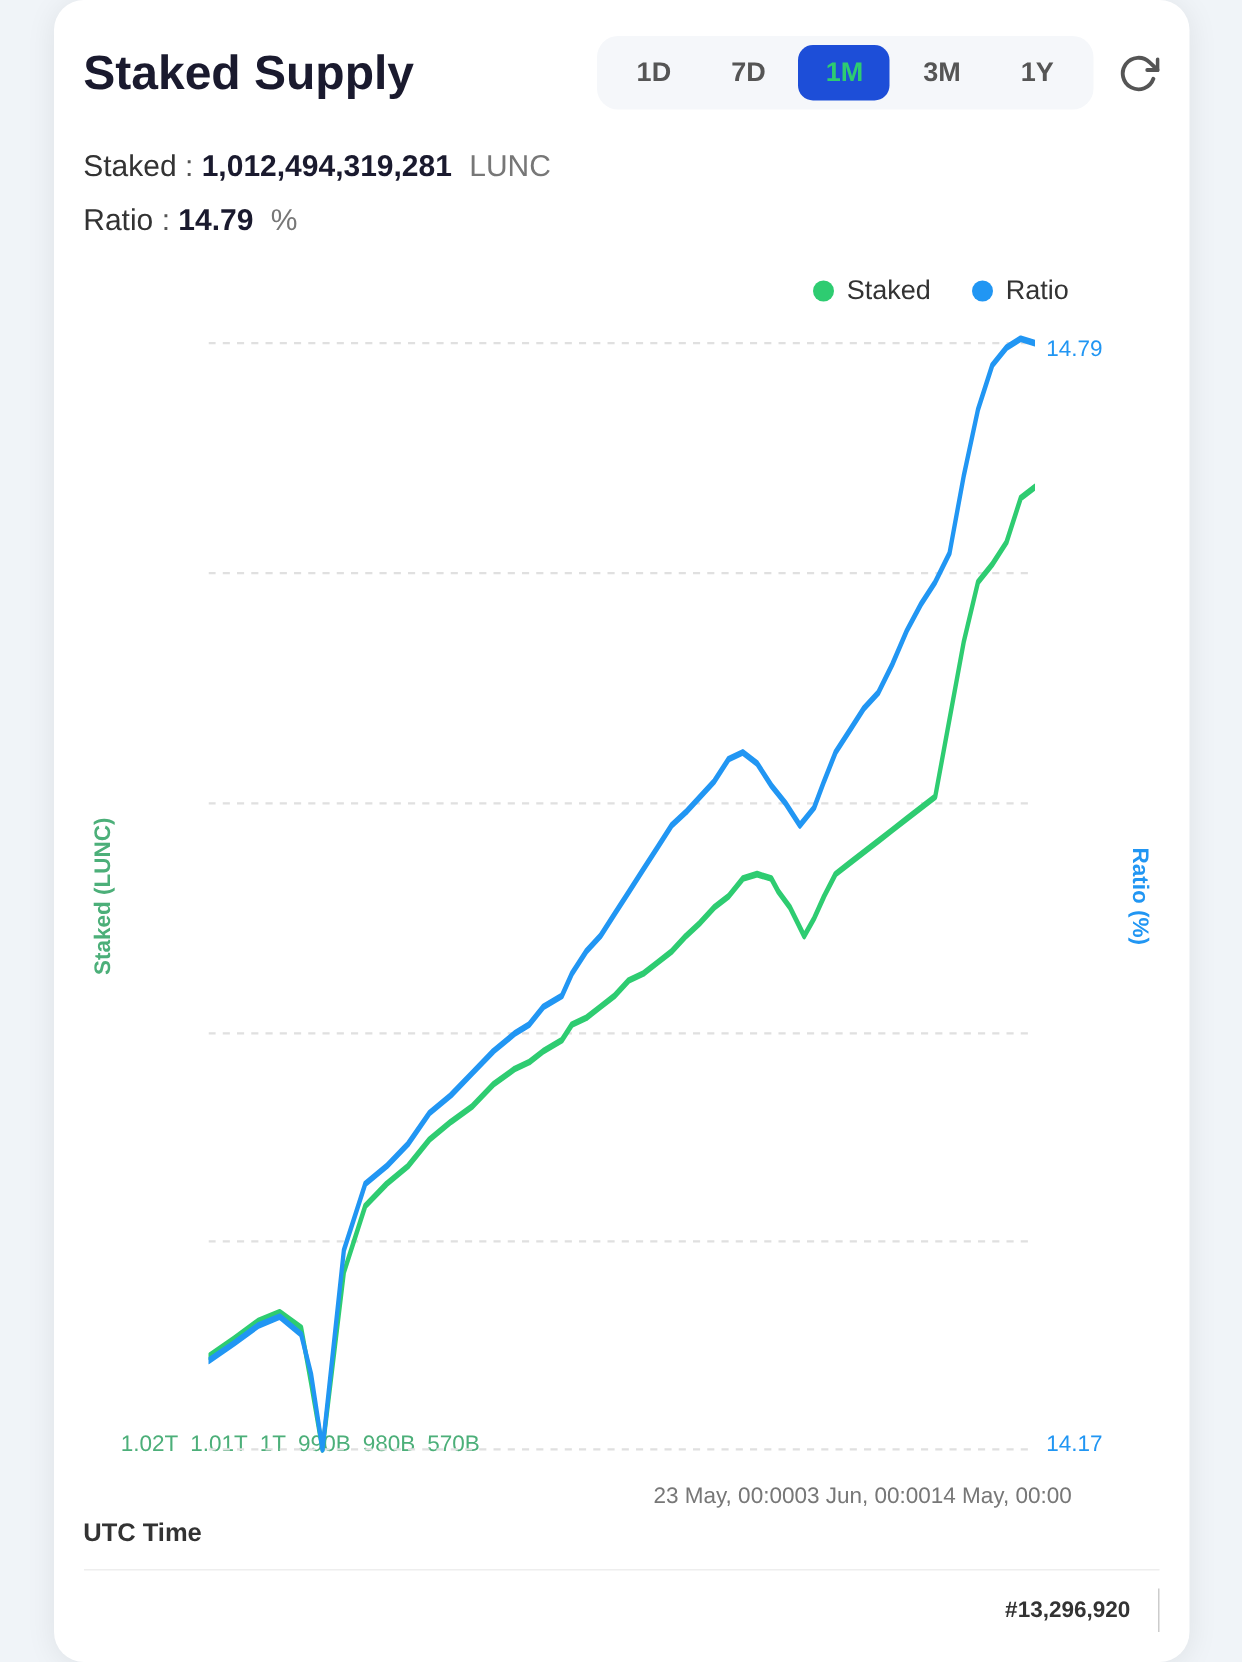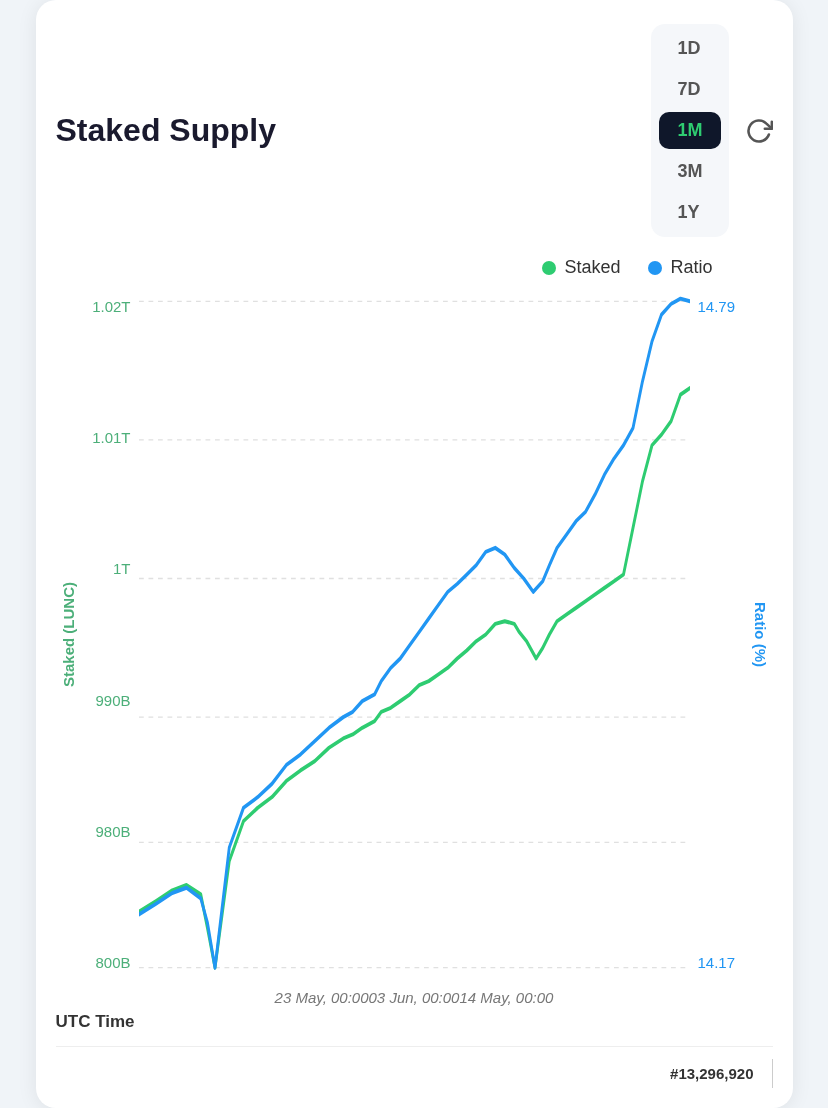--- a/index.html
+++ b/index.html
@@ -28,39 +28,38 @@
       justify-content: space-between;
       margin-bottom: 20px;
     }
     .title {
       font-size: 32px;
       font-weight: 700;
       color: #1a1a2e;
     }
     .time-controls {
       display: flex;
-      align-items: flex-start;
+      align-items: center;
       gap: 4px;
       background: #f5f7fa;
       border-radius: 14px;
       padding: 6px 8px;
-      flex-direction: column;
     }
     .time-btn {
       padding: 8px 18px;
       border-radius: 10px;
       border: none;
       background: transparent;
       font-size: 18px;
       font-weight: 600;
       color: #555;
       cursor: pointer;
     }
     .time-btn.active {
-      background: #0f172a;
+      background: #1d4ed8;
       color: #2ecc71;
     }
     .refresh-btn {
       background: none;
       border: none;
       cursor: pointer;
       margin-left: 8px;
       font-size: 24px;
       color: #555;
       display: flex;
@@ -113,21 +112,20 @@
       display: flex;
       flex-direction: column;
     }
     .chart-area {
       position: relative;
       flex: 1;
       display: flex;
     }
     .y-axis-left {
       display: flex;
-      flex-direction: column;
       justify-content: space-between;
       padding: 10px 0;
       width: 58px;
       align-items: flex-end;
     }
     .y-axis-right {
       display: flex;
       flex-direction: column;
       justify-content: space-between;
       padding: 10px 0;
@@ -149,23 +147,22 @@
     .chart-inner {
       flex: 1;
       position: relative;
     }
     .chart-inner svg {
       width: 100%;
       height: 100%;
     }
     .x-axis {
       display: flex;
-      justify-content: center;
+      justify-content: flex-end;
       padding: 8px 58px 0 58px;
-      font-style: italic;
     }
     .x-label {
       font-size: 15px;
       color: #777;
     }
     .x-title {
       text-align: left;
       font-size: 17px;
       font-weight: 700;
       color: #333;
@@ -210,20 +207,34 @@
       </div>
       <button class="refresh-btn">
         <svg width="28" height="28" viewBox="0 0 24 24" fill="none" stroke="#555" stroke-width="2.2" stroke-linecap="round" stroke-linejoin="round">
           <polyline points="23 4 23 10 17 10"></polyline>
           <path d="M20.49 15a9 9 0 1 1-2.12-9.36L23 10"></path>
         </svg>
       </button>
     </div>
   </div>
 
+  <div class="stats">
+    <div class="stat-row">
+      <span class="label">Staked</span>
+      <span style="color:#555;"> : </span>
+      <span class="value">1,012,494,319,281</span>
+      <span class="unit">LUNC</span>
+    </div>
+    <div class="stat-row">
+      <span class="label">Ratio</span>
+      <span style="color:#555;">  : </span>
+      <span class="value">14.79</span>
+      <span class="unit">%</span>
+    </div>
+  </div>
 
   <div class="legend">
     <div class="legend-item">
       <span class="legend-dot" style="background:#2ecc71;"></span>
       <span>Staked</span>
     </div>
     <div class="legend-item">
       <span class="legend-dot" style="background:#2196f3;"></span>
       <span>Ratio</span>
     </div>
@@ -235,21 +246,21 @@
       <div style="position:relative;display:flex;align-items:center;">
         <div style="writing-mode:vertical-rl;transform:rotate(180deg);font-size:15px;color:#4caf79;font-weight:600;padding:0 4px;">Staked (LUNC)</div>
       </div>
 
       <div class="y-axis-left">
         <span class="y-label">1.02T</span>
         <span class="y-label">1.01T</span>
         <span class="y-label">1T</span>
         <span class="y-label">990B</span>
         <span class="y-label">980B</span>
-        <span class="y-label">800B</span>
+        <span class="y-label">570B</span>
       </div>
 
       <div class="chart-inner">
         <svg viewBox="0 0 580 520" preserveAspectRatio="none" xmlns="http://www.w3.org/2000/svg">
 
           <line x1="0" y1="10" x2="580" y2="10" stroke="#e0e0e0" stroke-dasharray="5,5" stroke-width="1"></line>
           <line x1="0" y1="114" x2="580" y2="114" stroke="#e0e0e0" stroke-dasharray="5,5" stroke-width="1"></line>
           <line x1="0" y1="218" x2="580" y2="218" stroke="#e0e0e0" stroke-dasharray="5,5" stroke-width="1"></line>
           <line x1="0" y1="322" x2="580" y2="322" stroke="#e0e0e0" stroke-dasharray="5,5" stroke-width="1"></line>
           <line x1="0" y1="416" x2="580" y2="416" stroke="#e0e0e0" stroke-dasharray="5,5" stroke-width="1"></line>

